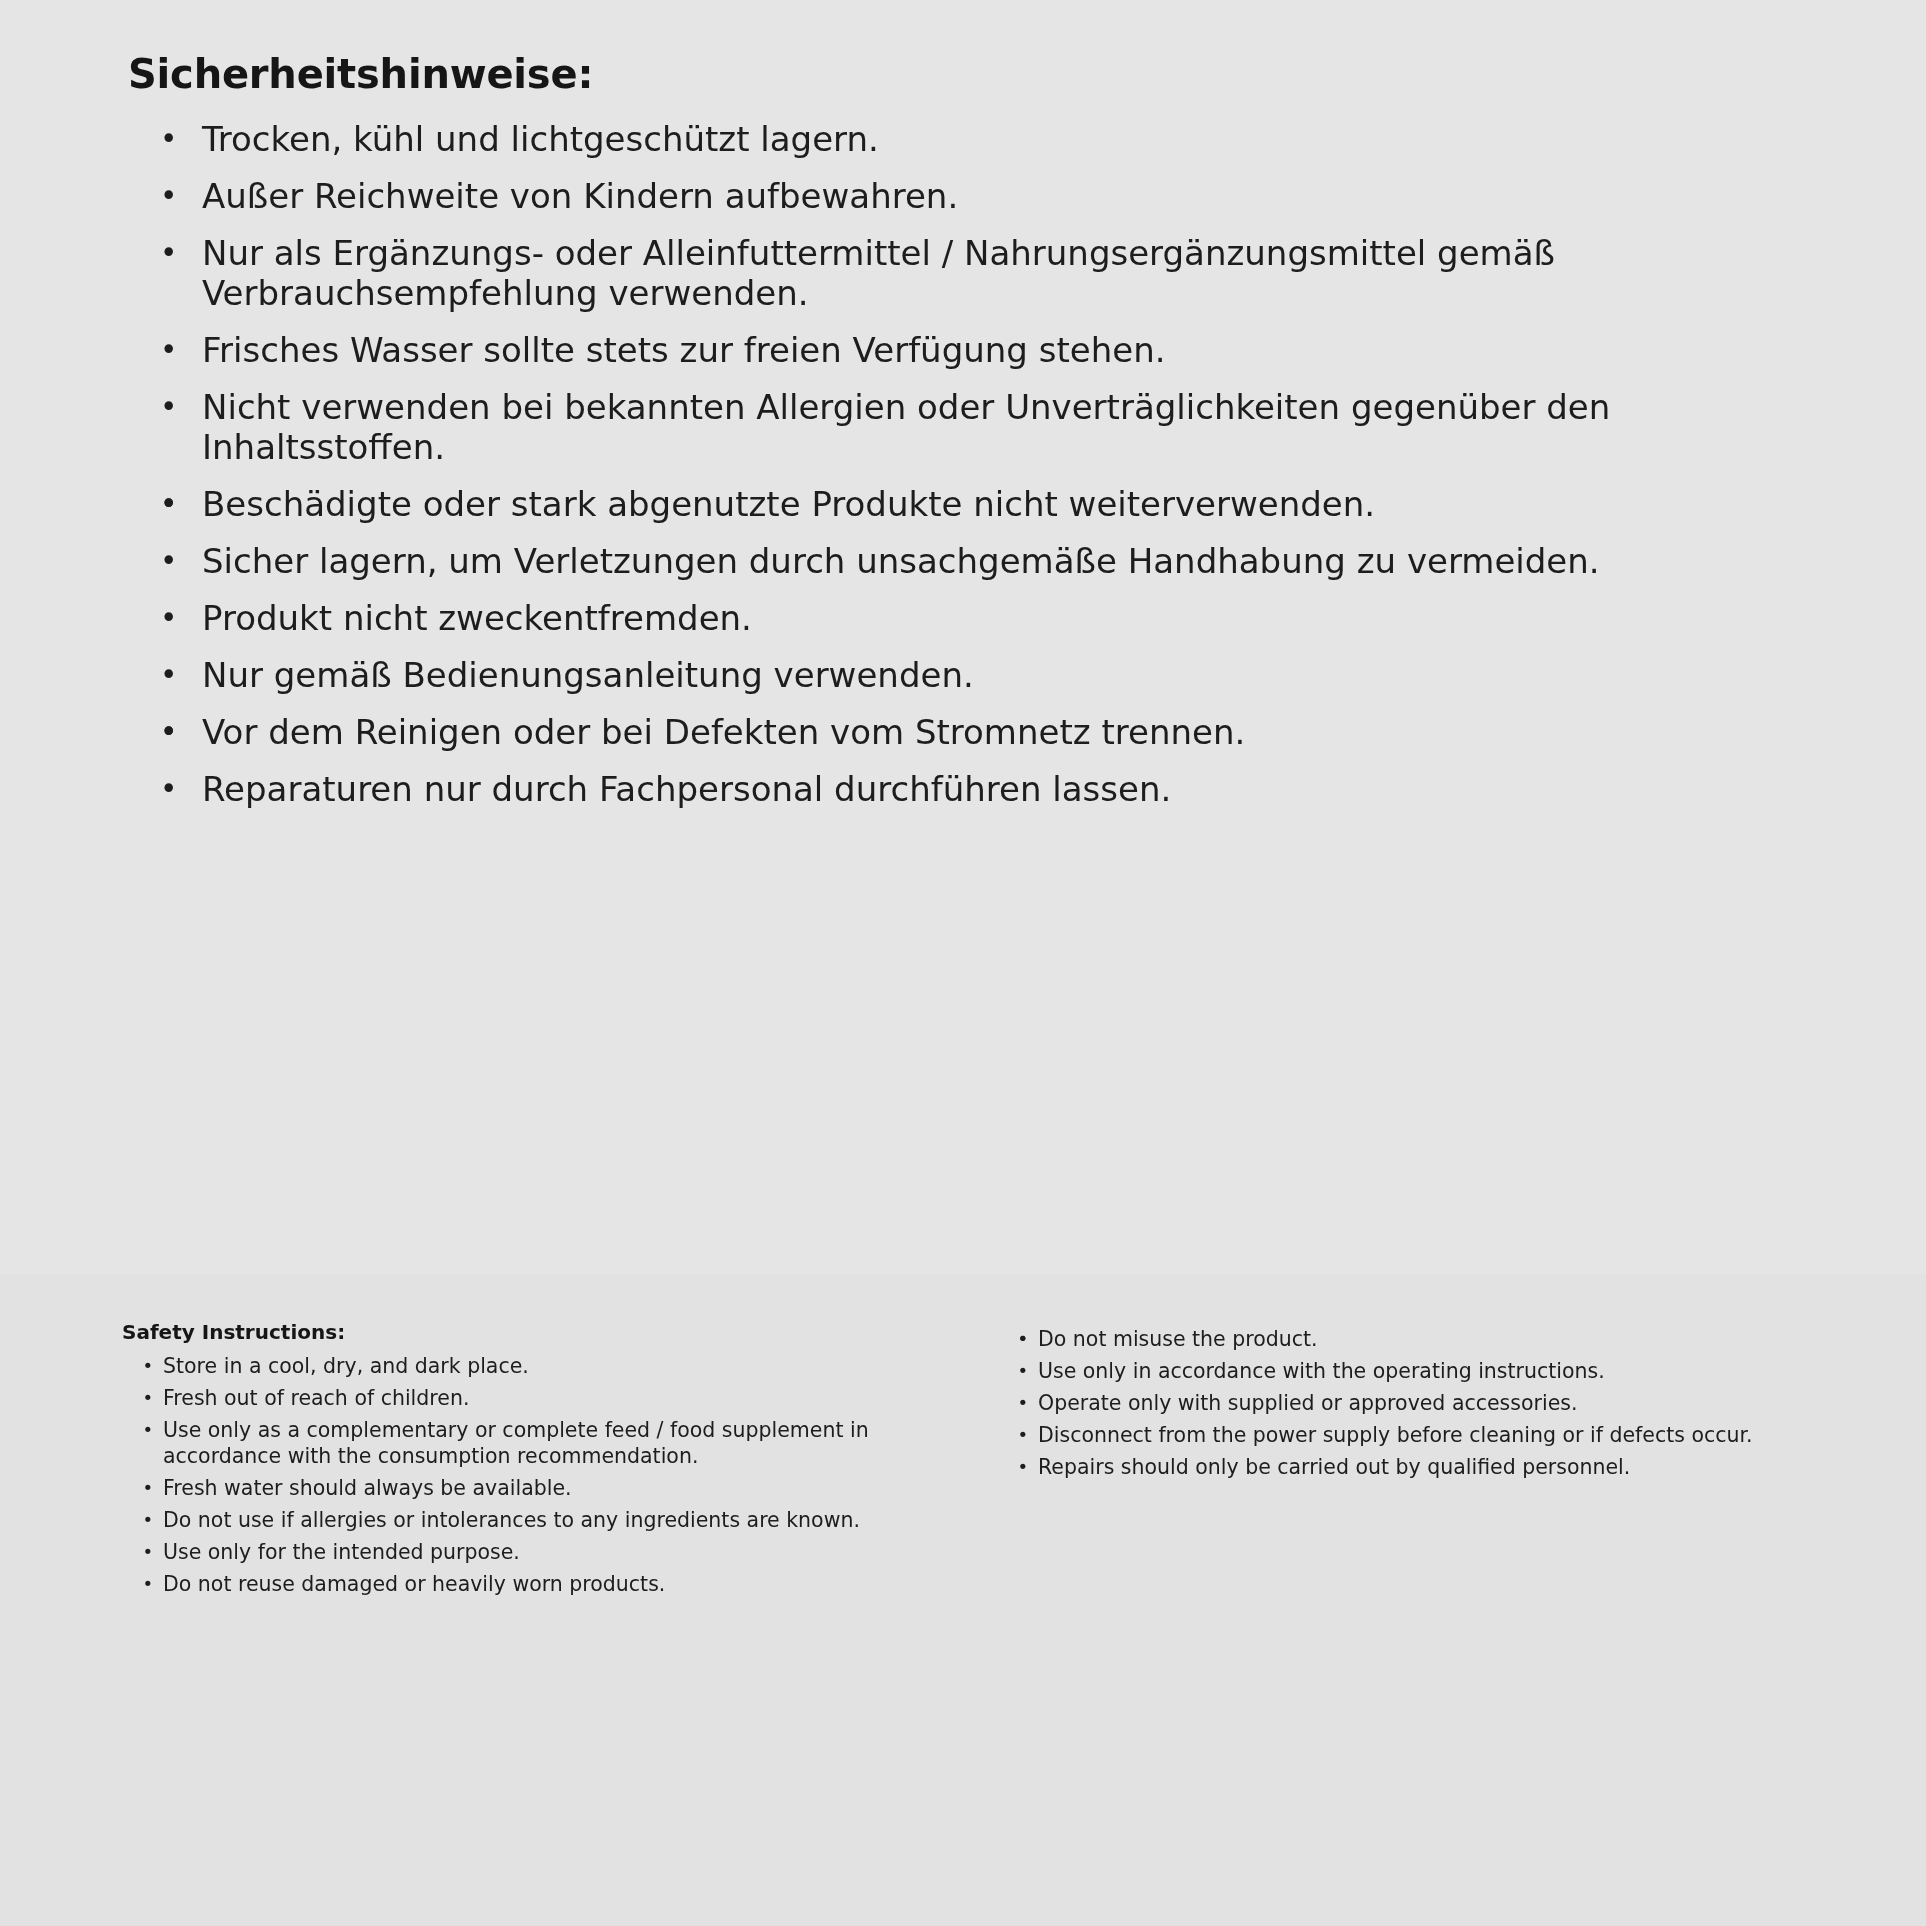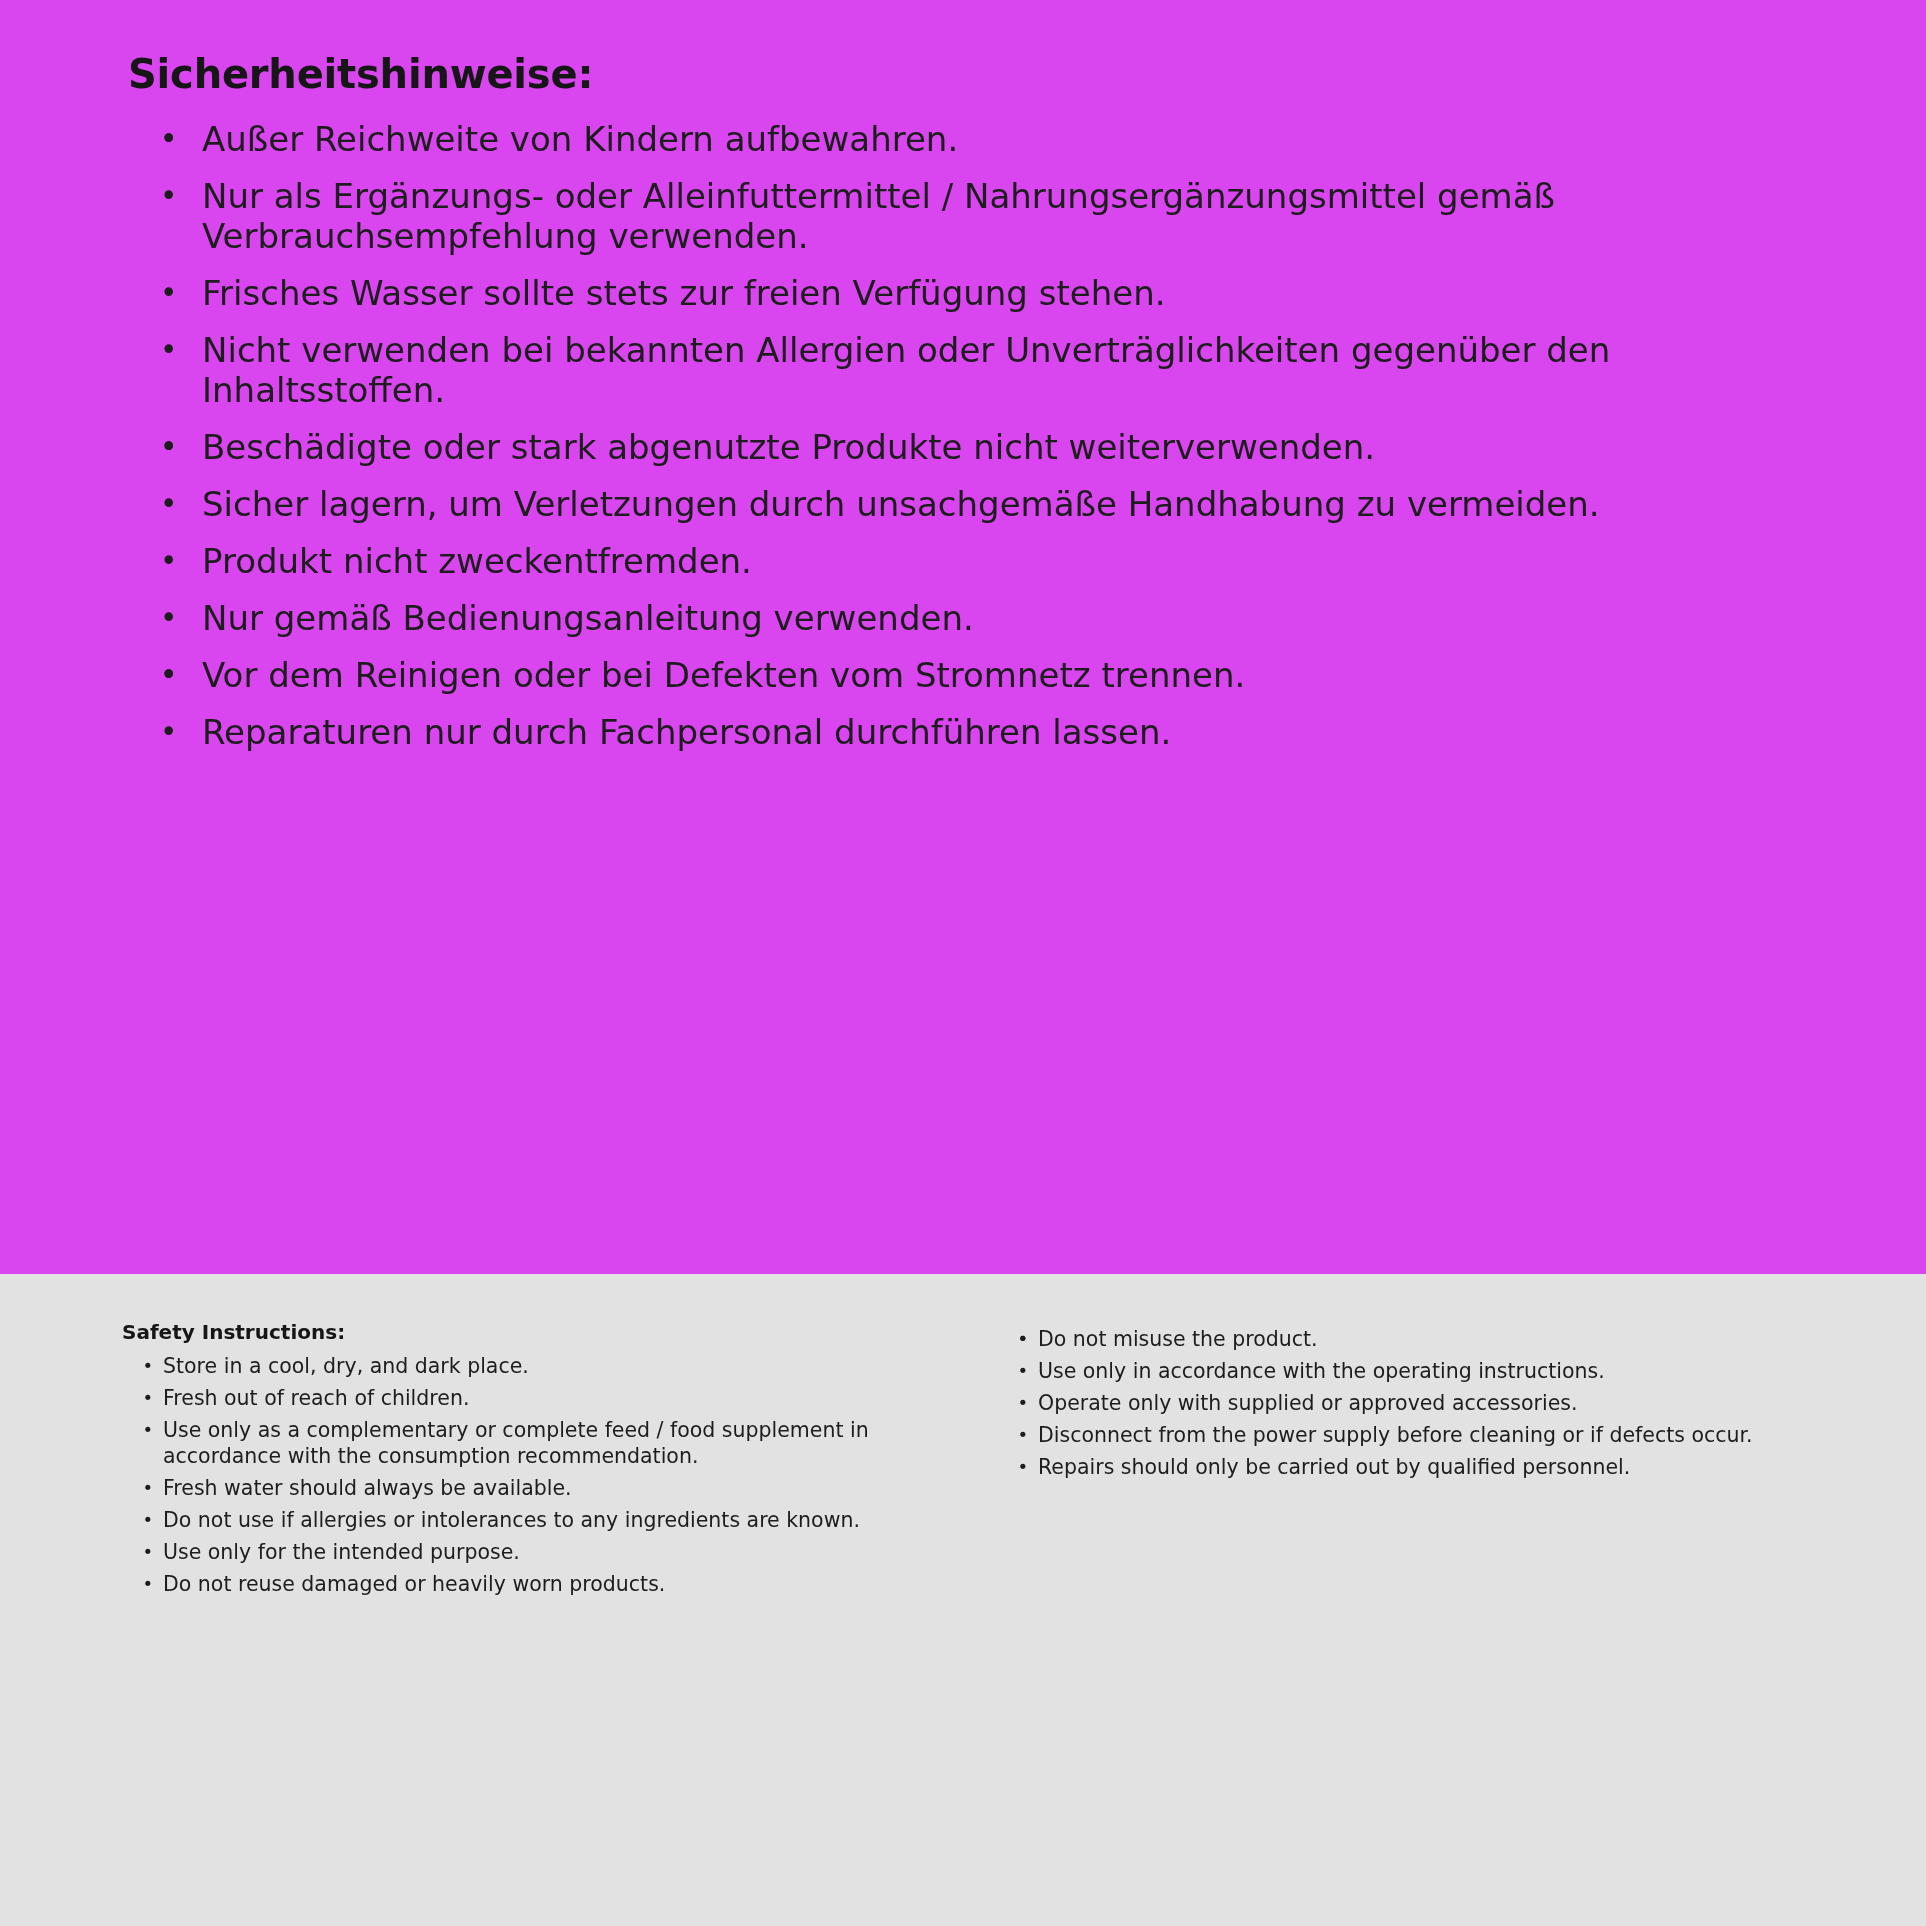--- a/index.html
+++ b/index.html
@@ -18,21 +18,21 @@
   .page {
     width: 1926px;
     height: 1926px;
     position: relative;
     display: flex;
     flex-direction: column;
   }
 
   
   .de-section {
-    background: #d946ef;
+    background: #e5e5e5;
     padding: 50px 77px 0 128px;
     box-sizing: border-box;
     flex: 0 0 auto;
     height: 1274px;
   }
 
   .de-heading {
     font-size: 40px;
     font-weight: bold;
     letter-spacing: -0.2px;
@@ -124,21 +124,21 @@
   }
 </style>
 </head>
 <body>
 
 <div class="page">
 
   <section class="de-section">
     <h1 class="de-heading">Sicherheitshinweise:</h1>
     <ul class="de-list">
-      <li><span class="bullet">•</span></li>
+      <li><span class="bullet">•</span><span>Trocken, kühl und lichtgeschützt lagern.</span></li>
       <li><span class="bullet">•</span><span>Außer Reichweite von Kindern aufbewahren.</span></li>
       <li><span class="bullet">•</span><span>Nur als Ergänzungs- oder Alleinfuttermittel / Nahrungsergänzungsmittel gemäß Verbrauchsempfehlung verwenden.</span></li>
       <li><span class="bullet">•</span><span>Frisches Wasser sollte stets zur freien Verfügung stehen.</span></li>
       <li><span class="bullet">•</span><span>Nicht verwenden bei bekannten Allergien oder Unverträglichkeiten gegenüber den Inhaltsstoffen.</span></li>
       <li><span class="bullet">•</span></li>
       <li><span class="bullet">•</span><span>Beschädigte oder stark abgenutzte Produkte nicht weiterverwenden.</span></li>
       <li><span class="bullet">•</span><span>Sicher lagern, um Verletzungen durch unsachgemäße Handhabung zu vermeiden.</span></li>
       <li><span class="bullet">•</span><span>Produkt nicht zweckentfremden.</span></li>
       <li><span class="bullet">•</span><span>Nur gemäß Bedienungsanleitung verwenden.</span></li>
       <li><span class="bullet">•</span></li>

